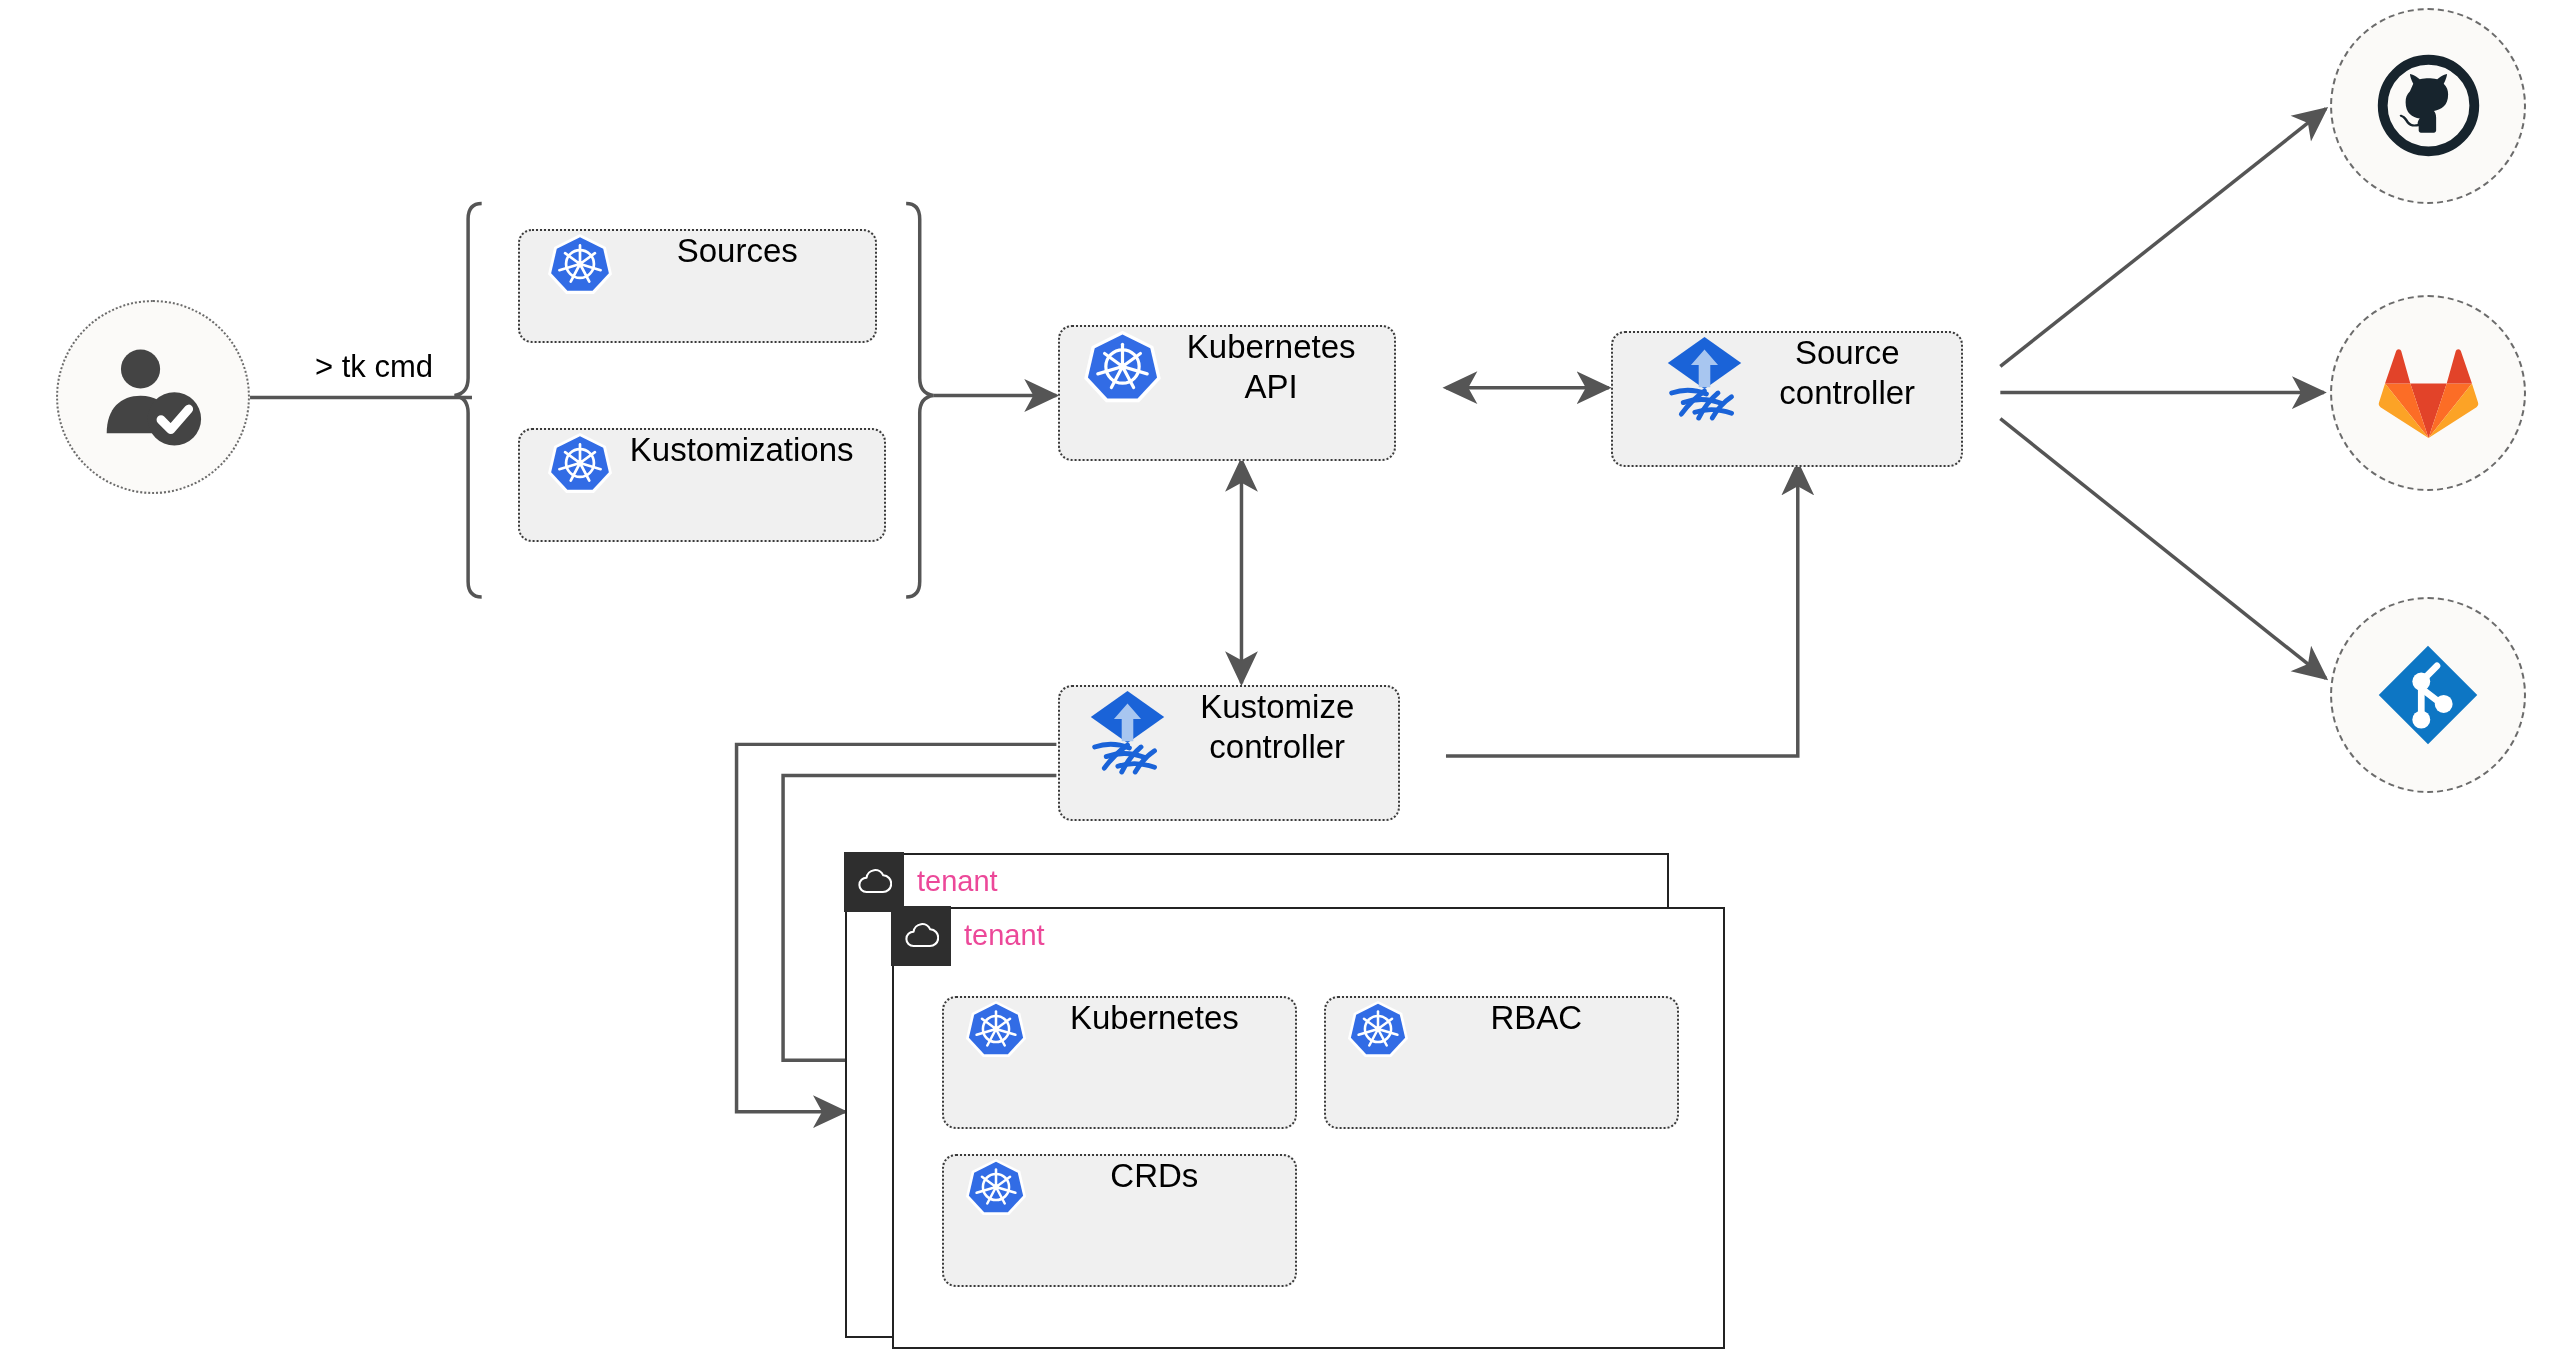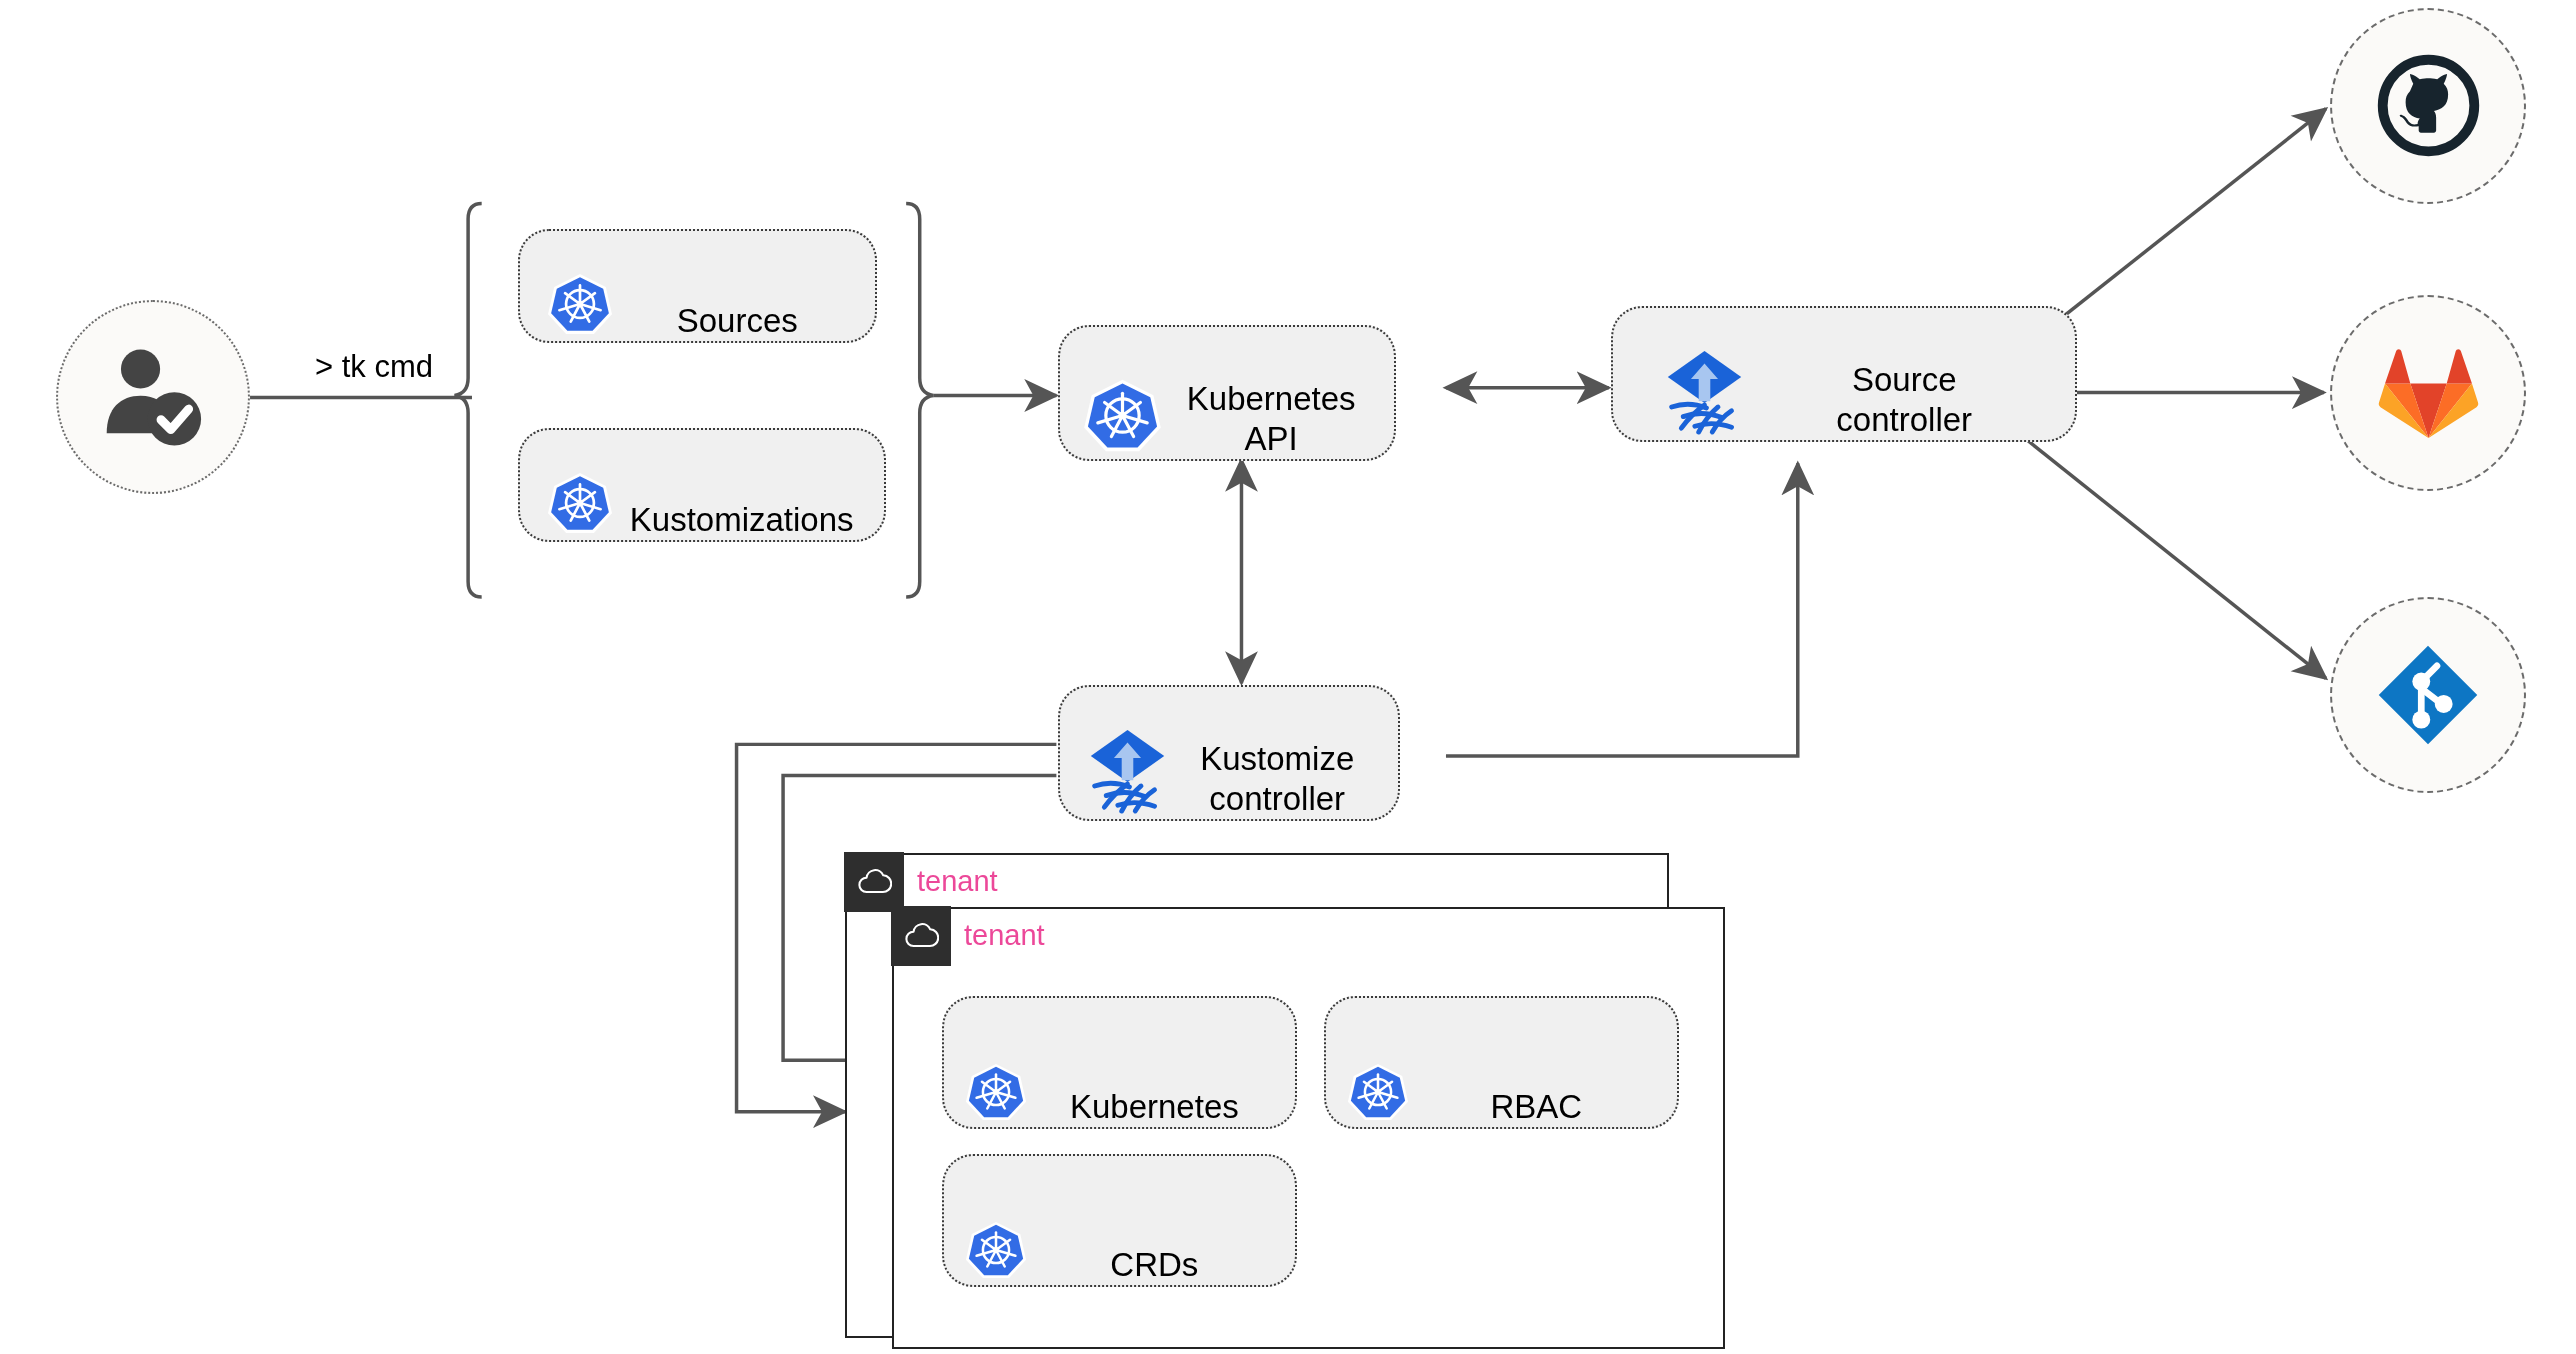--- a/index.html
+++ b/index.html
@@ -21,23 +21,23 @@
     left:0;top:0;
     width:2576px;height:1355px;
     pointer-events:none;
   }
   
   .node{
     position:absolute;
     box-sizing:border-box;
     background:#f0f0f0;
     border:2.9px dotted #3a3a3a;
-    border-radius:31px;
+    border-radius:14px;
     display:flex;
-    align-items:flex-end;
+    align-items:flex-start;
     justify-content:flex-start;
   }
   .node .ico{
     flex:0 0 auto;
     display:block;
   }
   .node .lbl{
     flex:1 1 auto;
     text-align:center;
     font-size:33px;
@@ -208,21 +208,21 @@
           <line x1="32" y1="32" x2="41" y2="49"></line>
           <line x1="32" y1="32" x2="23" y2="49"></line>
           <line x1="32" y1="32" x2="12" y2="38"></line>
           <line x1="32" y1="32" x2="17.5" y2="21.5"></line>
         </g>
       </svg>
     </span>
     <span class="lbl">Kubernetes API</span>
   </div>
 
-  <div class="node" style="left:1611px;top:306px;width:466px;height:136px;padding-left:24px;">
+  <div class="node" style="left:1611px;top:331px;width:352px;height:136px;padding-left:24px;">
     <span class="ico" style="margin-left:25px;">
       <svg width="85" height="89" viewBox="0 0 88 92">
         <path d="M44 4 L82 31 L44 58 L6 31 Z" fill="#1a63d8"></path>
         <path d="M44 17 L58 33 L50 33 L50 56 L38 56 L38 33 L30 33 Z" fill="#a8c6f0"></path>
         <g stroke="#1a63d8" stroke-width="5" fill="none" stroke-linecap="round">
           <path d="M10 62 Q28 56 46 63"></path>
           <path d="M22 72 Q42 65 62 73"></path>
           <path d="M34 82 Q52 76 72 83"></path>
           <path d="M44 60 Q30 70 20 84"></path>
           <path d="M58 62 Q46 72 38 88"></path>

